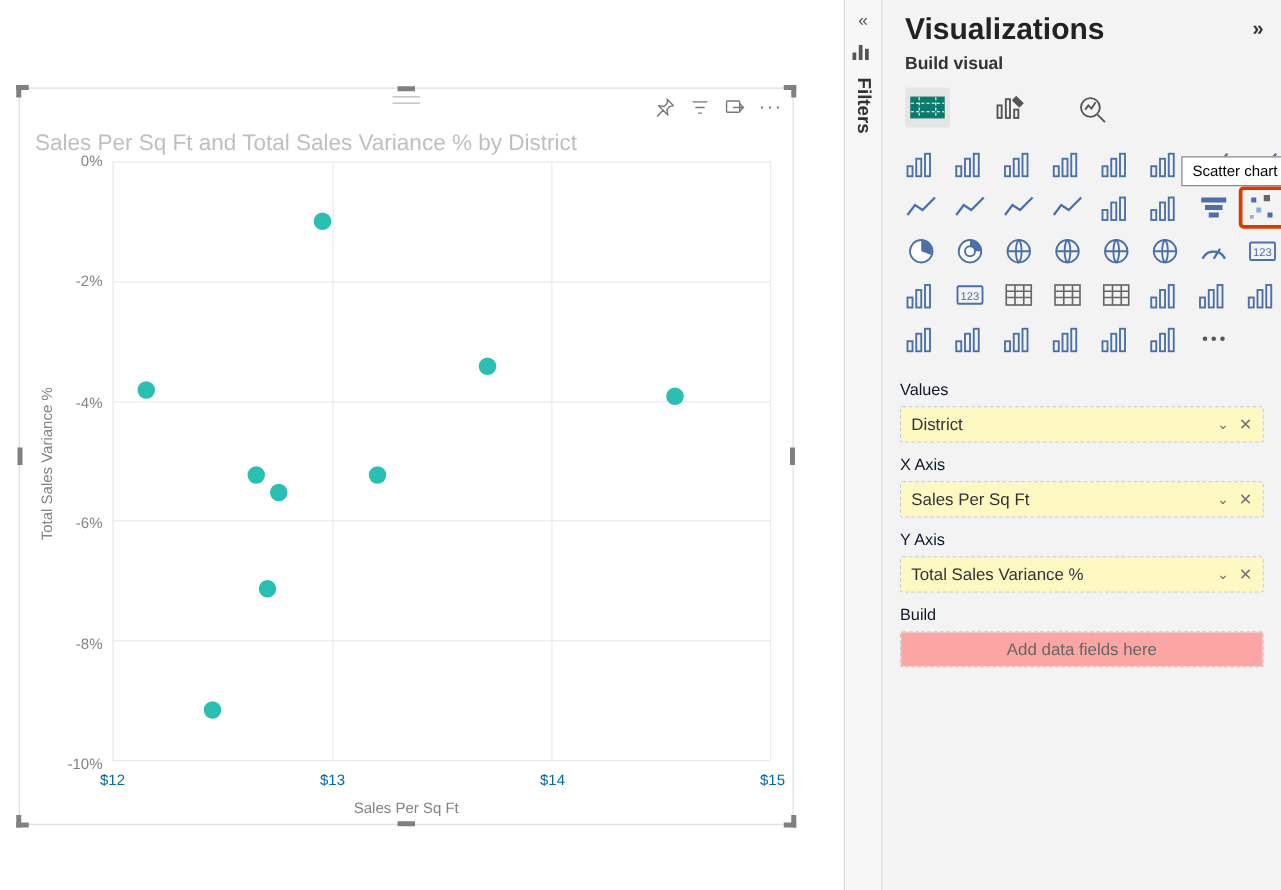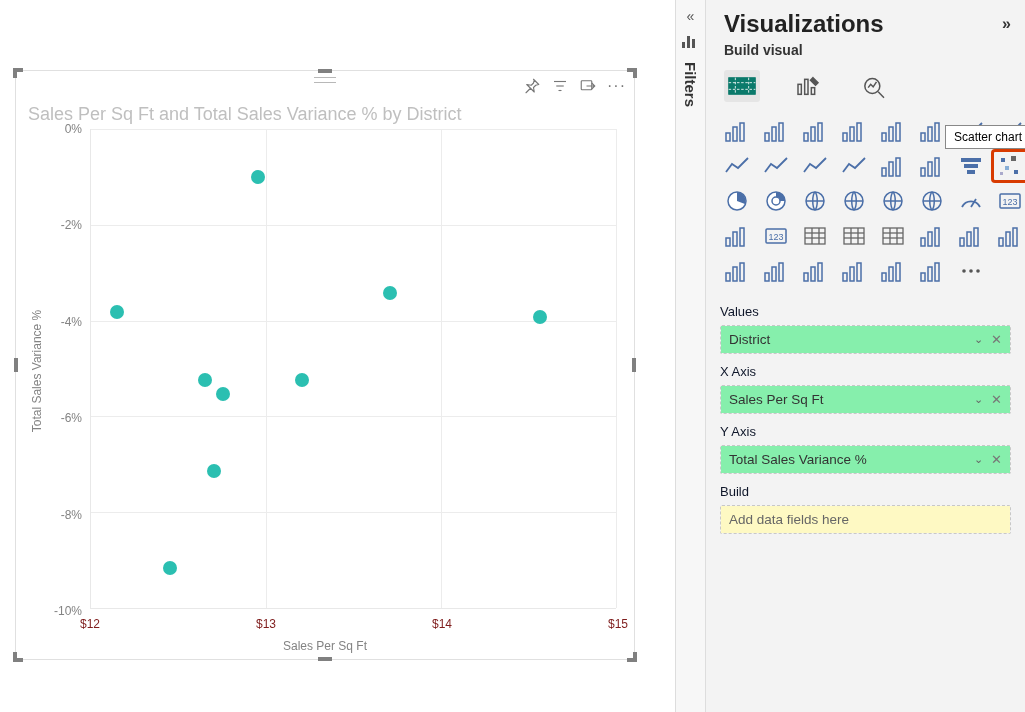--- a/index.html
+++ b/index.html
@@ -33,21 +33,21 @@
   .vh-icon svg { stroke:#777; fill:none; stroke-width:1.5; }
   .vh-dots { font-size:16px; color:#777; letter-spacing:1px; line-height:10px;}
 
   .chart-title { position:absolute; top:33px; left:12px; font-size:18px; color:#bfbfbf; font-weight:400;}
 
   .plot-area { position:absolute; top:58px; left:74px; right:18px; bottom:50px; border:1px solid #e8e8e8; border-right:none; border-top:none;}
   .gridline-v { position:absolute; top:0; bottom:0; width:1px; background:#ececec; }
   .gridline-h { position:absolute; left:0; right:0; height:1px; background:#ececec; }
 
   .axis-label-y { position:absolute; font-size:12px; color:#838383; transform:translateY(-50%); }
-  .axis-label-x { position:absolute; font-size:12px; color:#7f1d1d; transform:translateX(-50%); }
+  .axis-label-x { position:absolute; font-size:12px; color:#0369a1; transform:translateX(-50%); }
   .axis-title-y { position:absolute; left:1px; top:50%; transform: translateY(-50%) rotate(-90deg); font-size:12px; color:#838383; transform-origin:center; white-space:nowrap;}
   .axis-title-x { position:absolute; bottom:6px; left:50%; transform:translateX(-50%); font-size:12px; color:#838383;}
 
   .dot { position:absolute; width:14px; height:14px; border-radius:50%; background:#2bbfb1; transform:translate(-50%,-50%);}
 
   .filters-rail { width:30px; border-left:1px solid #ddd; background:#f7f7f7; display:flex; flex-direction:column; align-items:center; padding-top:8px; gap:10px;}
   .collapse-chevron { font-size:14px; color:#555; cursor:pointer;}
   .bar-icon { width:18px; height:14px; display:flex; align-items:flex-end; gap:2px;}
   .bar-icon div{ width:3px; background:#555; }
   .filters-text { writing-mode:vertical-rl; font-size:15px; font-weight:600; color:#333; margin-top:4px;}
@@ -66,22 +66,22 @@
   .viz-gallery { padding:0 8px 10px 14px; display:grid; grid-template-columns:repeat(8, 34px); gap:5px 5px;}
   .viz-item { width:34px; height:30px; display:flex; align-items:center; justify-content:center; cursor:pointer; position:relative; border-radius:2px;}
   .viz-item svg { width:26px; height:24px; }
   .viz-item.selected { outline:3px solid #d83b01; outline-offset:-1px;}
   
   .tooltip { position:absolute; bottom:calc(100% + 2px); right:-4px; background:#fff; border:1px solid #888; padding:4px 8px; font-size:12px; white-space:nowrap; z-index:10;}
 
   .field-section { padding:8px 14px 2px 14px;}
   .field-section-title { font-size:13px; color:#0f172a; margin-bottom:6px; font-weight:400;}
   .field-well-container { border:1px dashed #c8c8c8; border-radius:2px;}
-  .field-well { background:#86efac; display:flex; align-items:center; justify-content:space-between; padding:6px 8px; font-size:13.5px; color:#333;}
-  .field-well.empty { background:#fef9c3; color:#666;}
+  .field-well { background:#fef9c3; display:flex; align-items:center; justify-content:space-between; padding:6px 8px; font-size:13.5px; color:#333;}
+  .field-well.empty { background:#fca5a5; color:#666;justify-content:center;}
   .well-actions { display:flex; gap:8px; align-items:center; color:#666;}
   .chevron-sm { font-size:11px; cursor:pointer;}
   .remove-x { font-size:13px; cursor:pointer; color:#777;}
 
 </style>
 </head>
 <body>
 
 <div class="canvas-area">
   <div class="visual-container">

